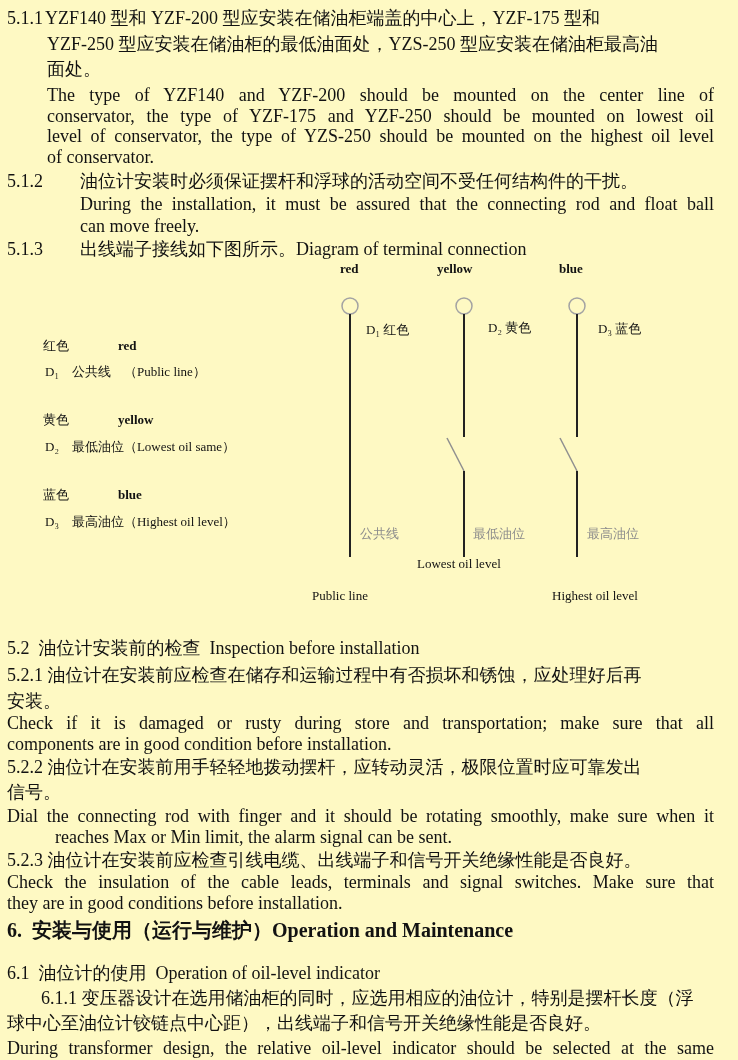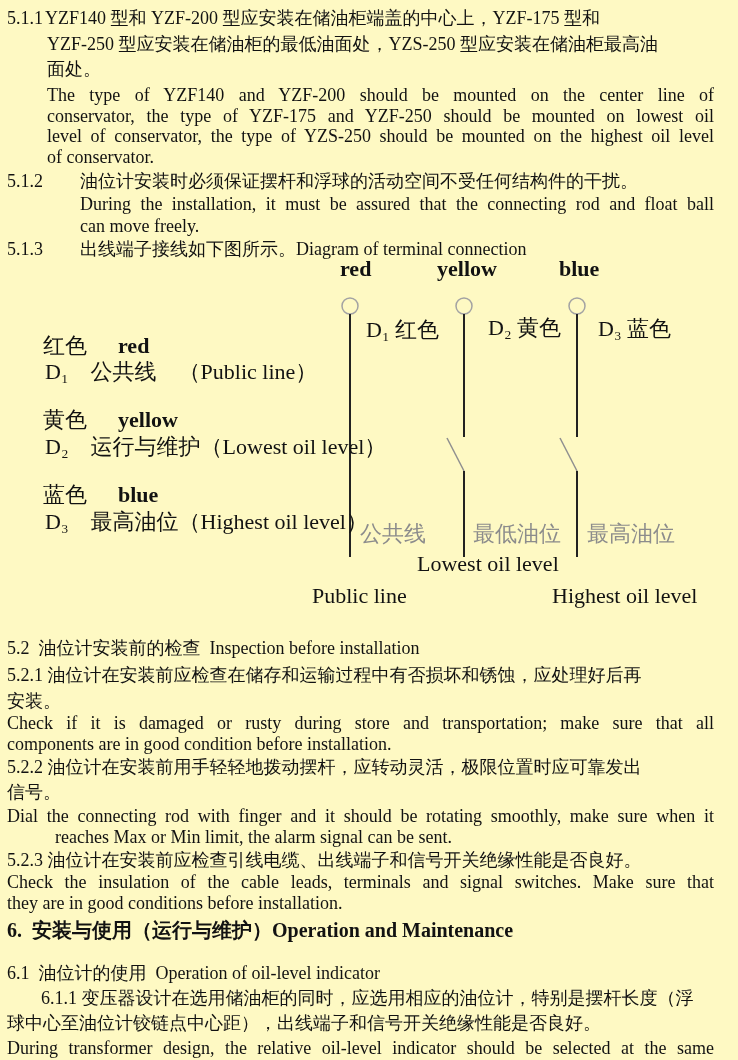--- a/index.html
+++ b/index.html
@@ -21,21 +21,21 @@
   }
   .just{
     white-space:normal;
     text-align:justify;
     text-align-last:justify;
     text-justify:distribute;
   }
   .h1{font-size:20px;font-weight:bold;}
   .b{font-weight:bold;}
   .gray{color:#8c8c8c;font-size:14px;line-height:16px;}
-  .lbl{position:absolute;font-size:22px;line-height:22px;white-space:pre;}
+  .lbl{position:absolute;font-size:13px;line-height:22px;white-space:pre;}
   svg{position:absolute;left:0;top:0;}
 </style>
 </head>
 <body>
 
 <div class="page">
 
   <div id="textlines">
       <div class="tl" style="left: 7px; top: 7px;">5.1.1</div>
       <div class="tl" style="left: 45px; top: 7px;">YZF140 型和 YZF-200 型应安装在储油柜端盖的中心上，YZF-175 型和</div>
@@ -108,20 +108,20 @@
   <span class="lbl" style="left:417px;top:553px">Lowest oil level</span>
   <span class="lbl" style="left:552px;top:585px">Highest oil level</span>
 
   <div>
     <span class="lbl" style="left:43px;top:335px">红色</span>
     <span class="lbl b" style="left:118px;top:335px">red</span>
     <span class="lbl" style="left:45px;top:361px">D₁　公共线　（Public line）</span>
 
     <span class="lbl" style="left:43px;top:409px">黄色</span>
     <span class="lbl b" style="left:118px;top:409px">yellow</span>
-    <span class="lbl" style="left:45px;top:436px">D₂　运行与维护（Lowest oil level）</span>
+    <span class="lbl" style="left:45px;top:436px">D₂　最低油位（Lowest oil same）</span>
 
     <span class="lbl" style="left:43px;top:484px">蓝色</span>
     <span class="lbl b" style="left:118px;top:484px">blue</span>
     <span class="lbl" style="left:45px;top:511px">D₃　最高油位（Highest oil level）</span>
   </div>
 
 </div>
 
 </body></html>

